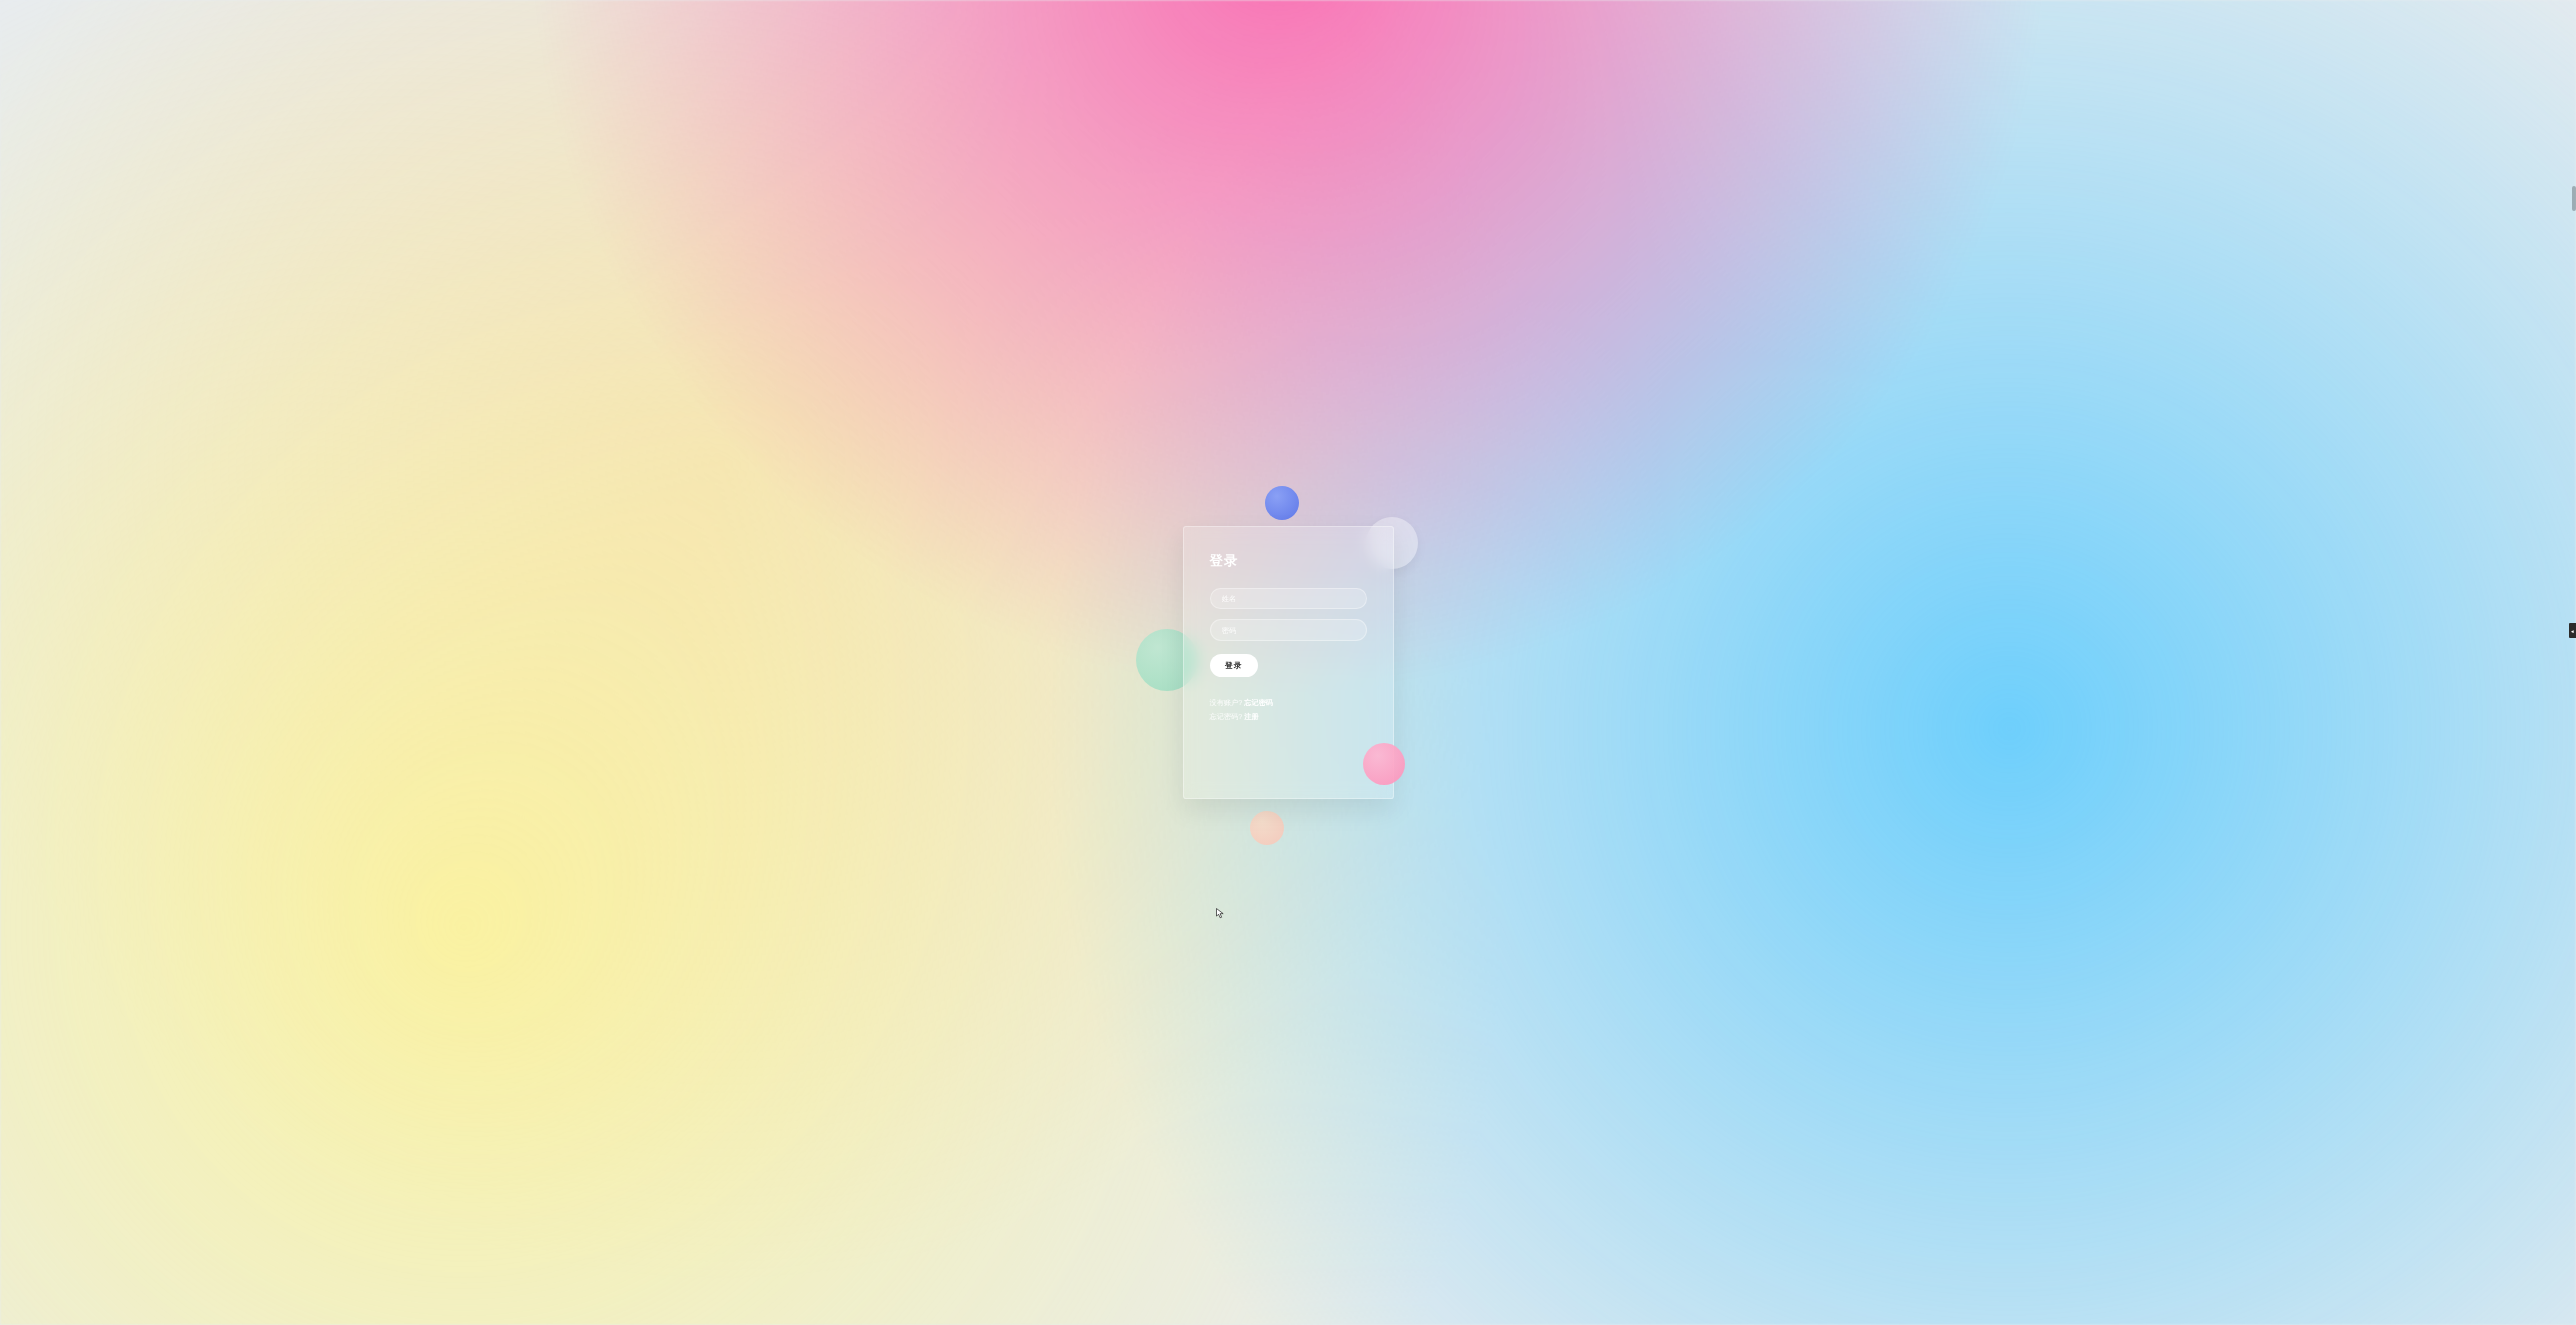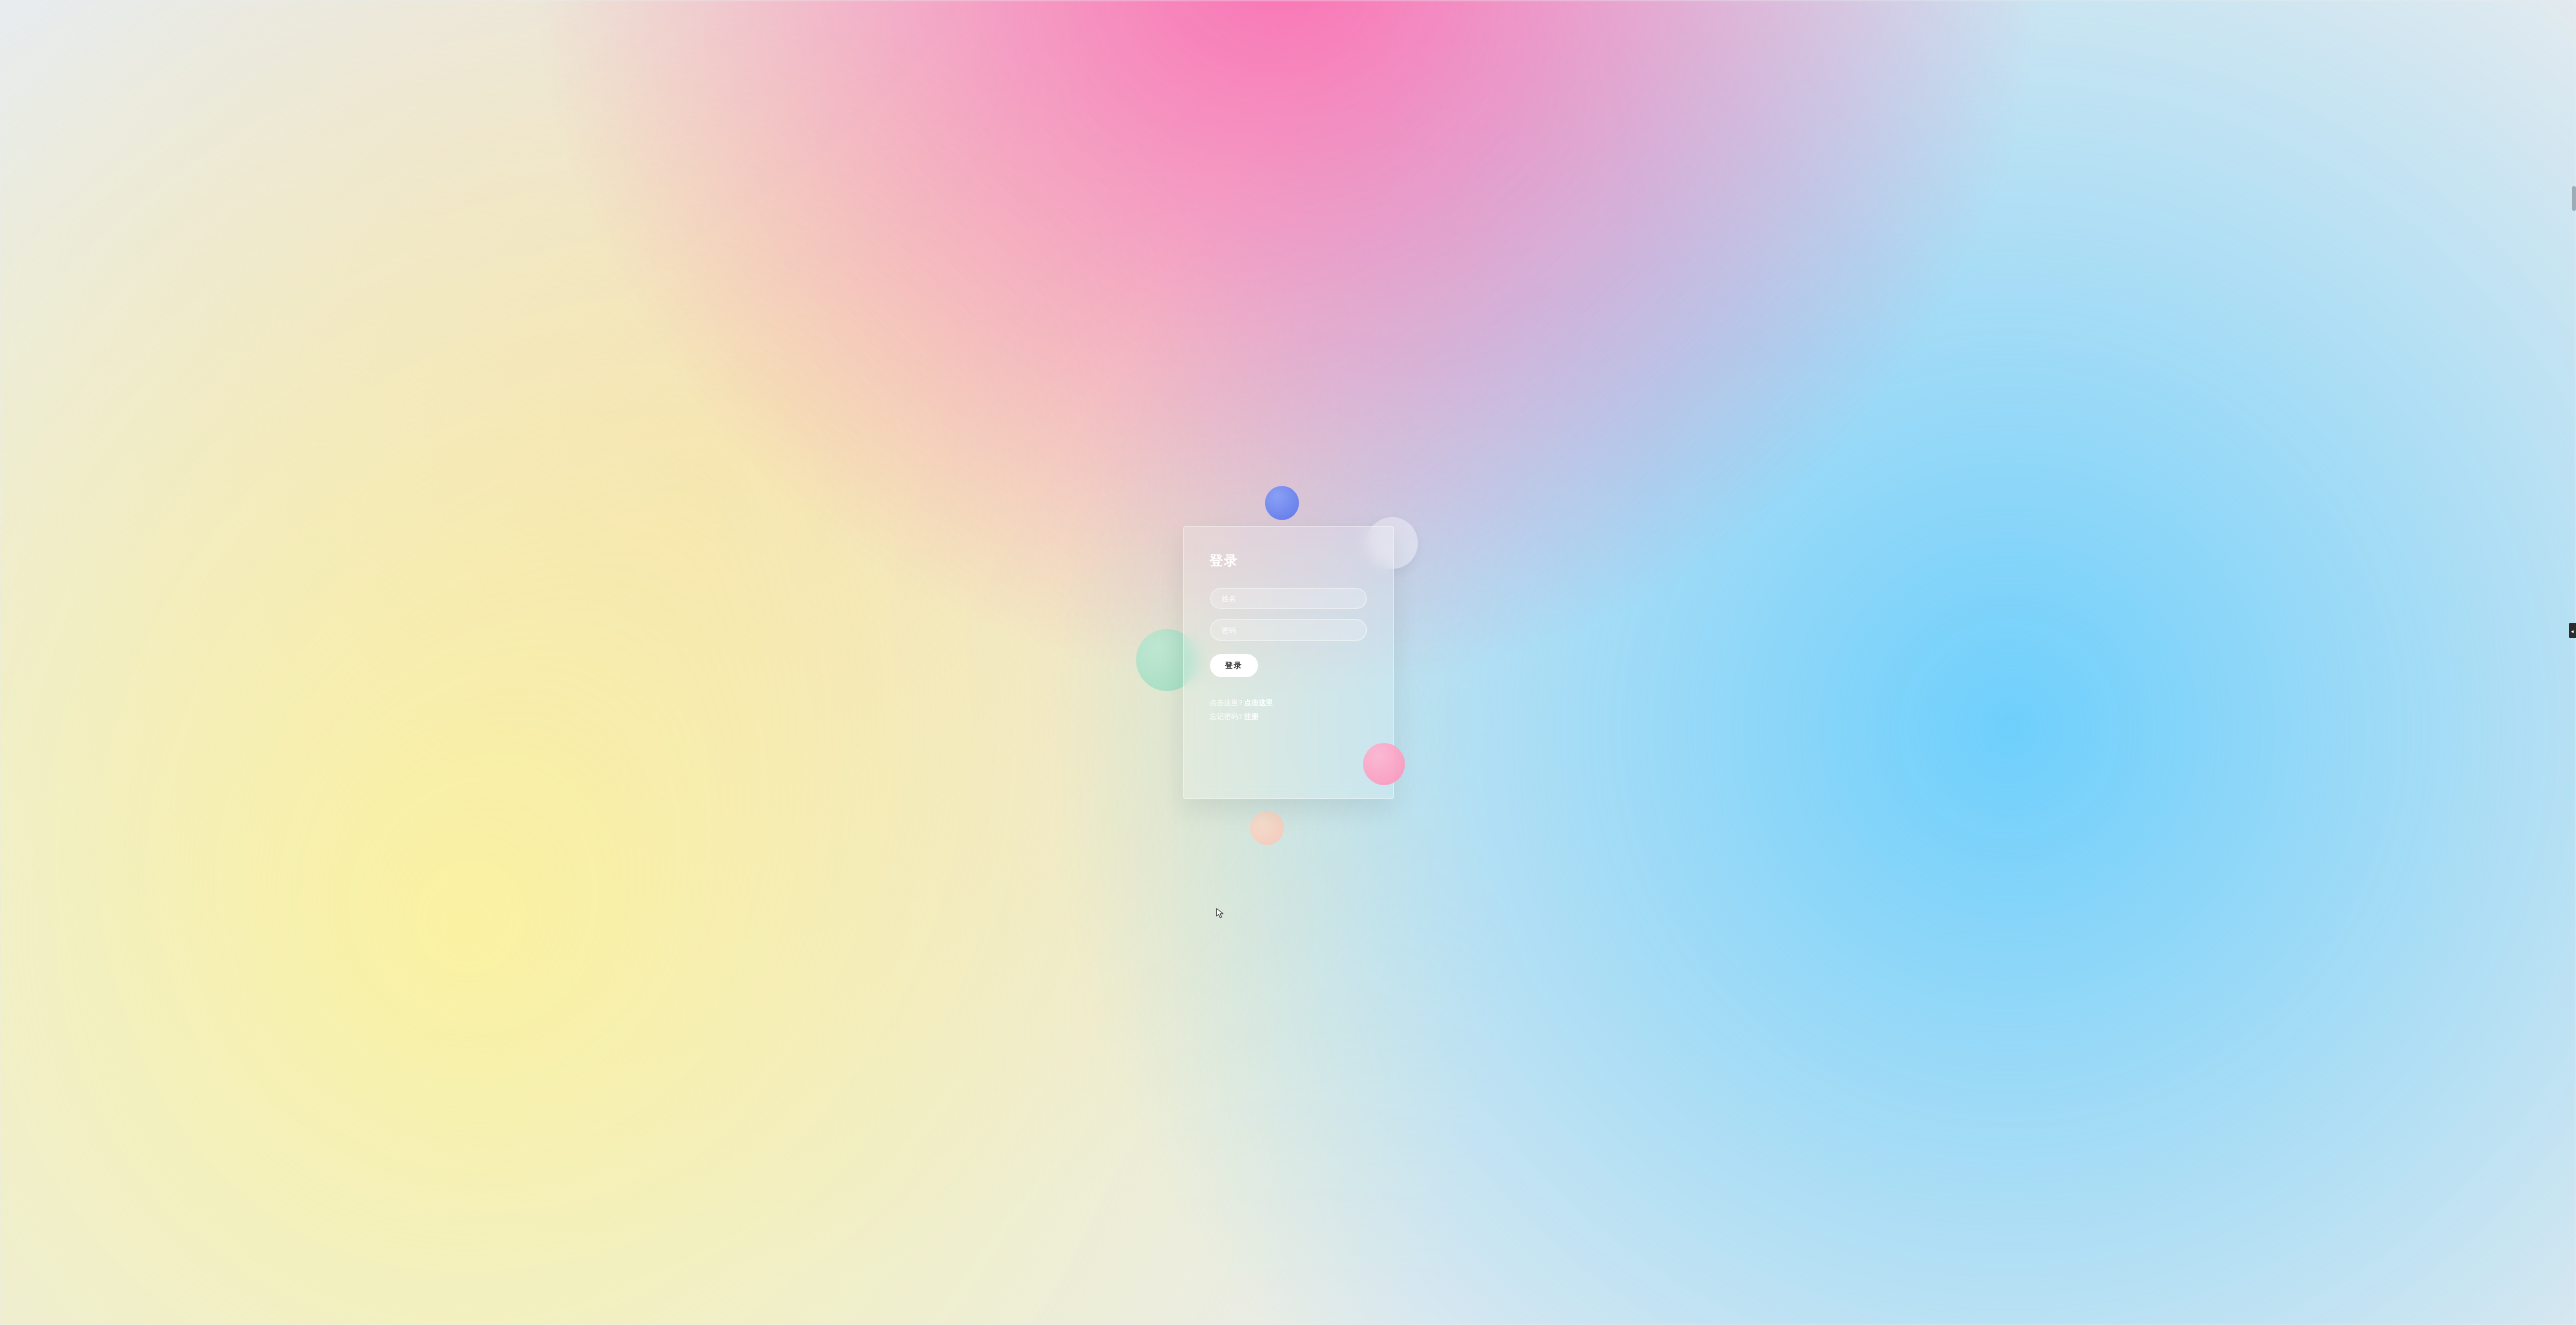--- a/index.html
+++ b/index.html
@@ -216,21 +216,21 @@
       <div class="title">登录</div>
 
       <input class="field" type="text" placeholder="姓名" style="">
 
       <input class="field" type="password" placeholder="密码" style="">
 
       <button class="submit">登录</button>
 
       <div class="links">
         <div>
-          <span>点击这里? </span><a href="#">点击这里</a>
+          <span>没有账户? </span><a href="#">忘记密码</a>
         </div>
         <div>
           <span>忘记密码? </span><a href="#">注册</a>
         </div>
       </div>
     </div>
 
     <div class="circle c-pink"></div>
 
   </div>

